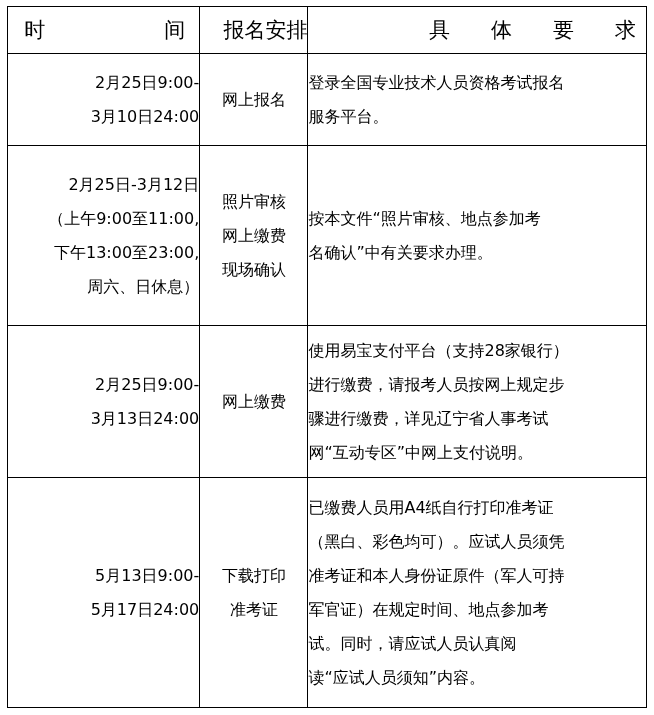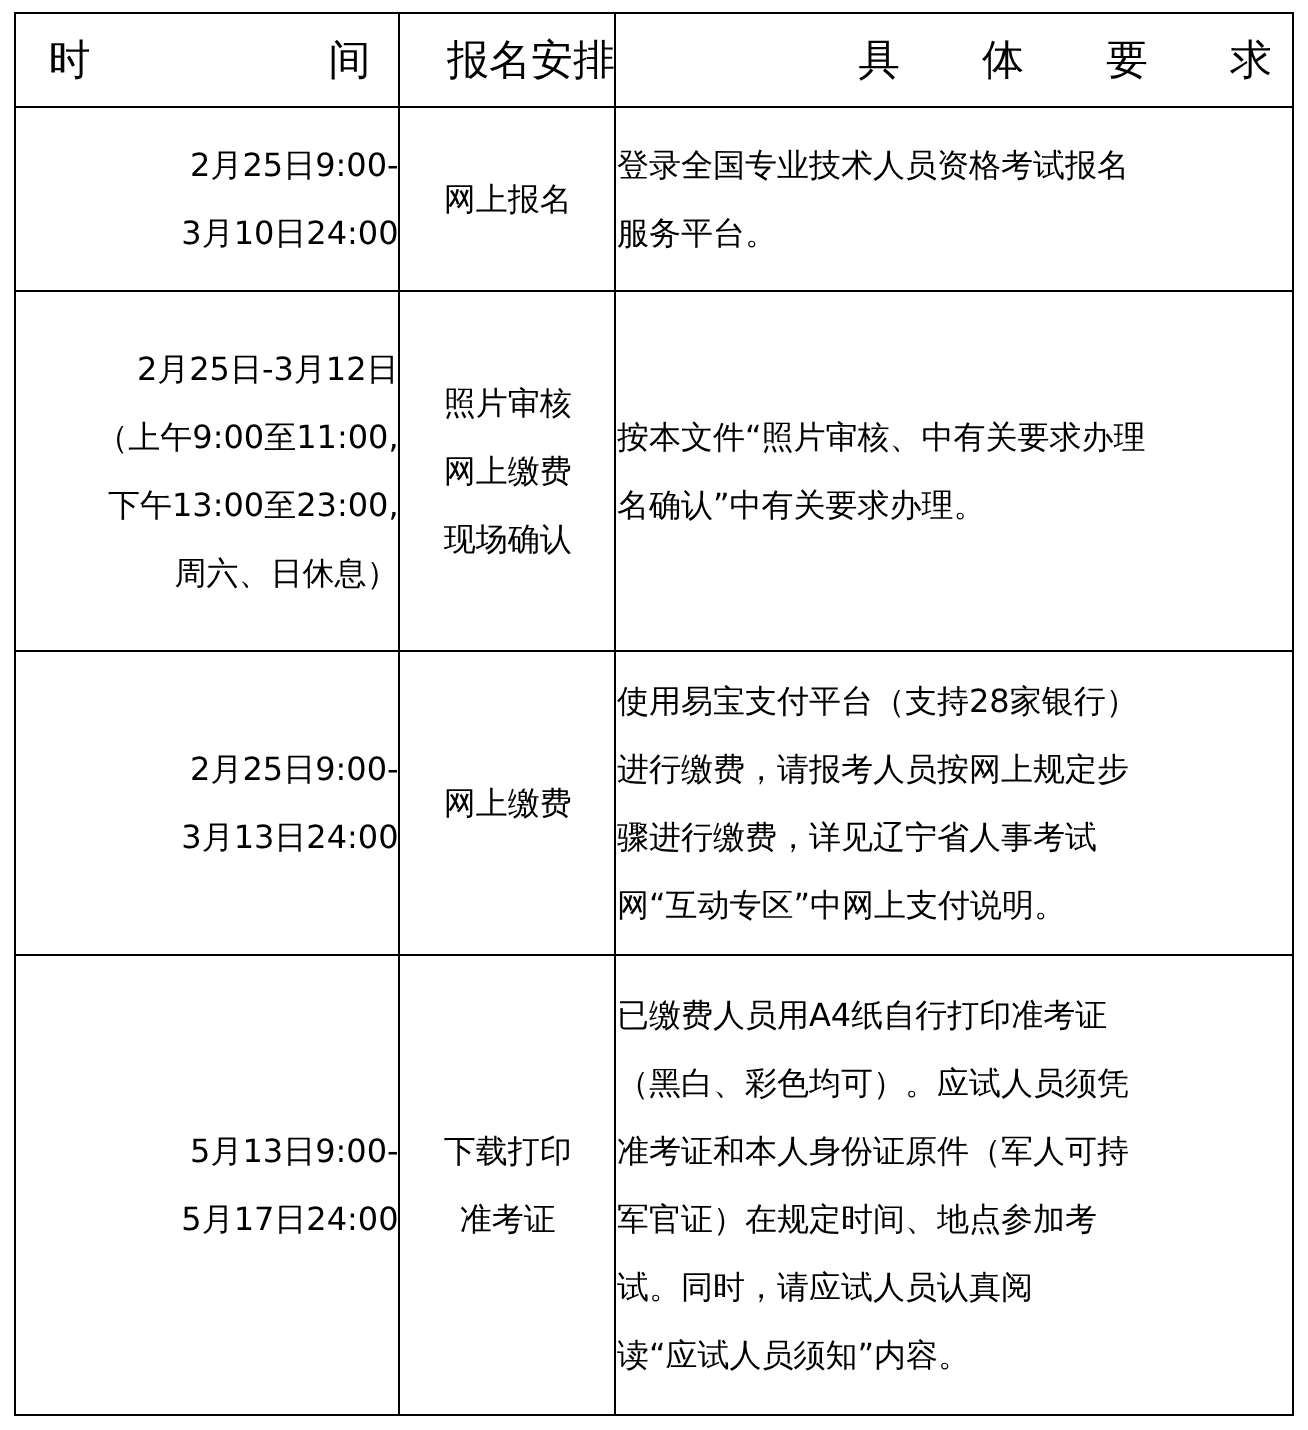--- a/index.html
+++ b/index.html
@@ -119,21 +119,21 @@
           <span class="ln">（上午9:00至11:00,</span>
           <span class="ln">下午13:00至23:00,</span>
           <span class="ln">周六、日休息）</span>
         </td>
         <td class="cell-arr">
           <span class="ln">照片审核</span>
           <span class="ln">网上缴费</span>
           <span class="ln">现场确认</span>
         </td>
         <td class="cell-req">
-          <span class="ln">按本文件“照片审核、中有关要求办理</span>
+          <span class="ln">按本文件“照片审核、地点参加考</span>
           <span class="ln">名确认”中有关要求办理。</span>
         </td>
       </tr>
 
       <tr class="row3">
         <td class="cell-time">
           <span class="ln">2月25日9:00-</span>
           <span class="ln">3月13日24:00</span>
         </td>
         <td class="cell-arr">

